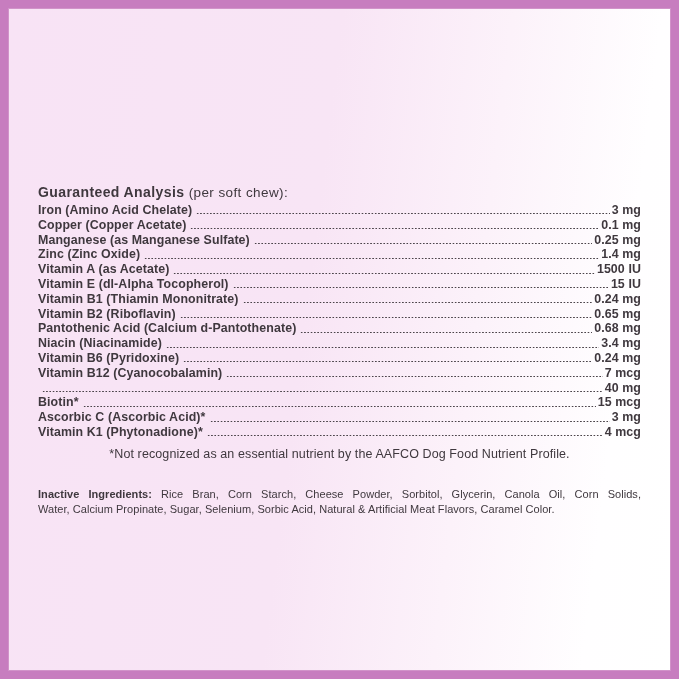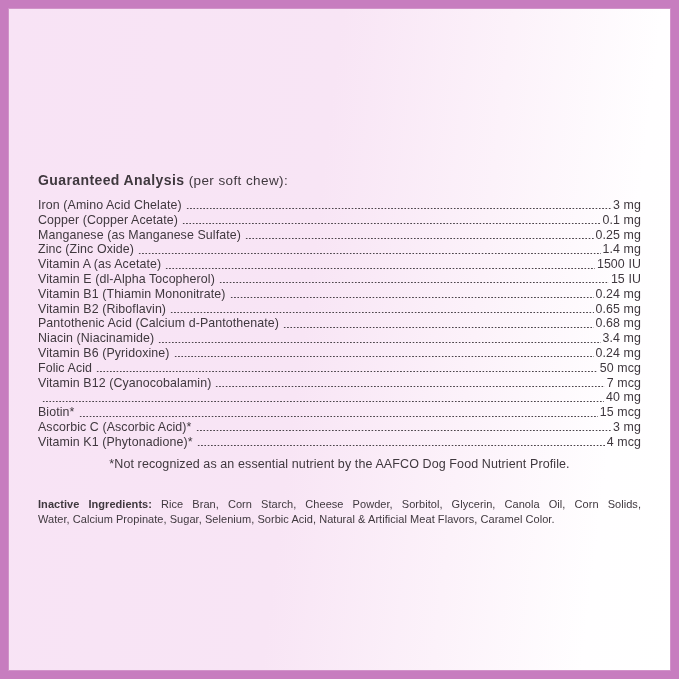--- a/index.html
+++ b/index.html
@@ -16,34 +16,34 @@
     height: 679px;
     border: 8px solid #c77dbf;
     box-shadow: inset 0 0 0 1px #d193c9;
     background: linear-gradient(97deg, #f8e3f5 0%, #f8e5f5 45%, #fcf2fa 68%, #fffeff 88%, #ffffff 100%);
     position: relative;
   }
   .content {
     position: absolute;
     left: 30px;
     right: 30px;
-    top: 4px;
+    top: 16px;
     padding-top: 158px;
     color: #3f383e;
   }
   .heading {
     font-size: 14px;
     line-height: 20px;
     letter-spacing: 0.4px;
     white-space: nowrap;
   }
   .heading .title { font-weight: 700; }
   .heading .note  { font-weight: 400; font-size: 13.5px; }
   .rows {
-    margin-top: 7px;
+    font-weight: bold;
   }
   .row {
     display: flex;
     align-items: baseline;
     font-size: 12.4px;
     line-height: 14.8px;
     letter-spacing: 0.1px;
     white-space: nowrap;
   }
   .dots {
@@ -149,25 +149,20 @@
         <span class="dots"></span>
         <span class="value">3.4 mg</span>
       </div>
 
       <div class="row">
         <span class="label">Vitamin B6 (Pyridoxine)</span>
         <span class="dots"></span>
         <span class="value">0.24 mg</span>
       </div>
 
-      <div class="row">
-        <span class="label">Folic Acid</span>
-        <span class="dots"></span>
-        <span class="value">50 mcg</span>
-      </div>
 
       <div class="row">
         <span class="label">Vitamin B12 (Cyanocobalamin)</span>
         <span class="dots"></span>
         <span class="value">7 mcg</span>
       </div>
 
       <div class="row">
         <span class="dots"></span>
         <span class="value">40 mg</span>

